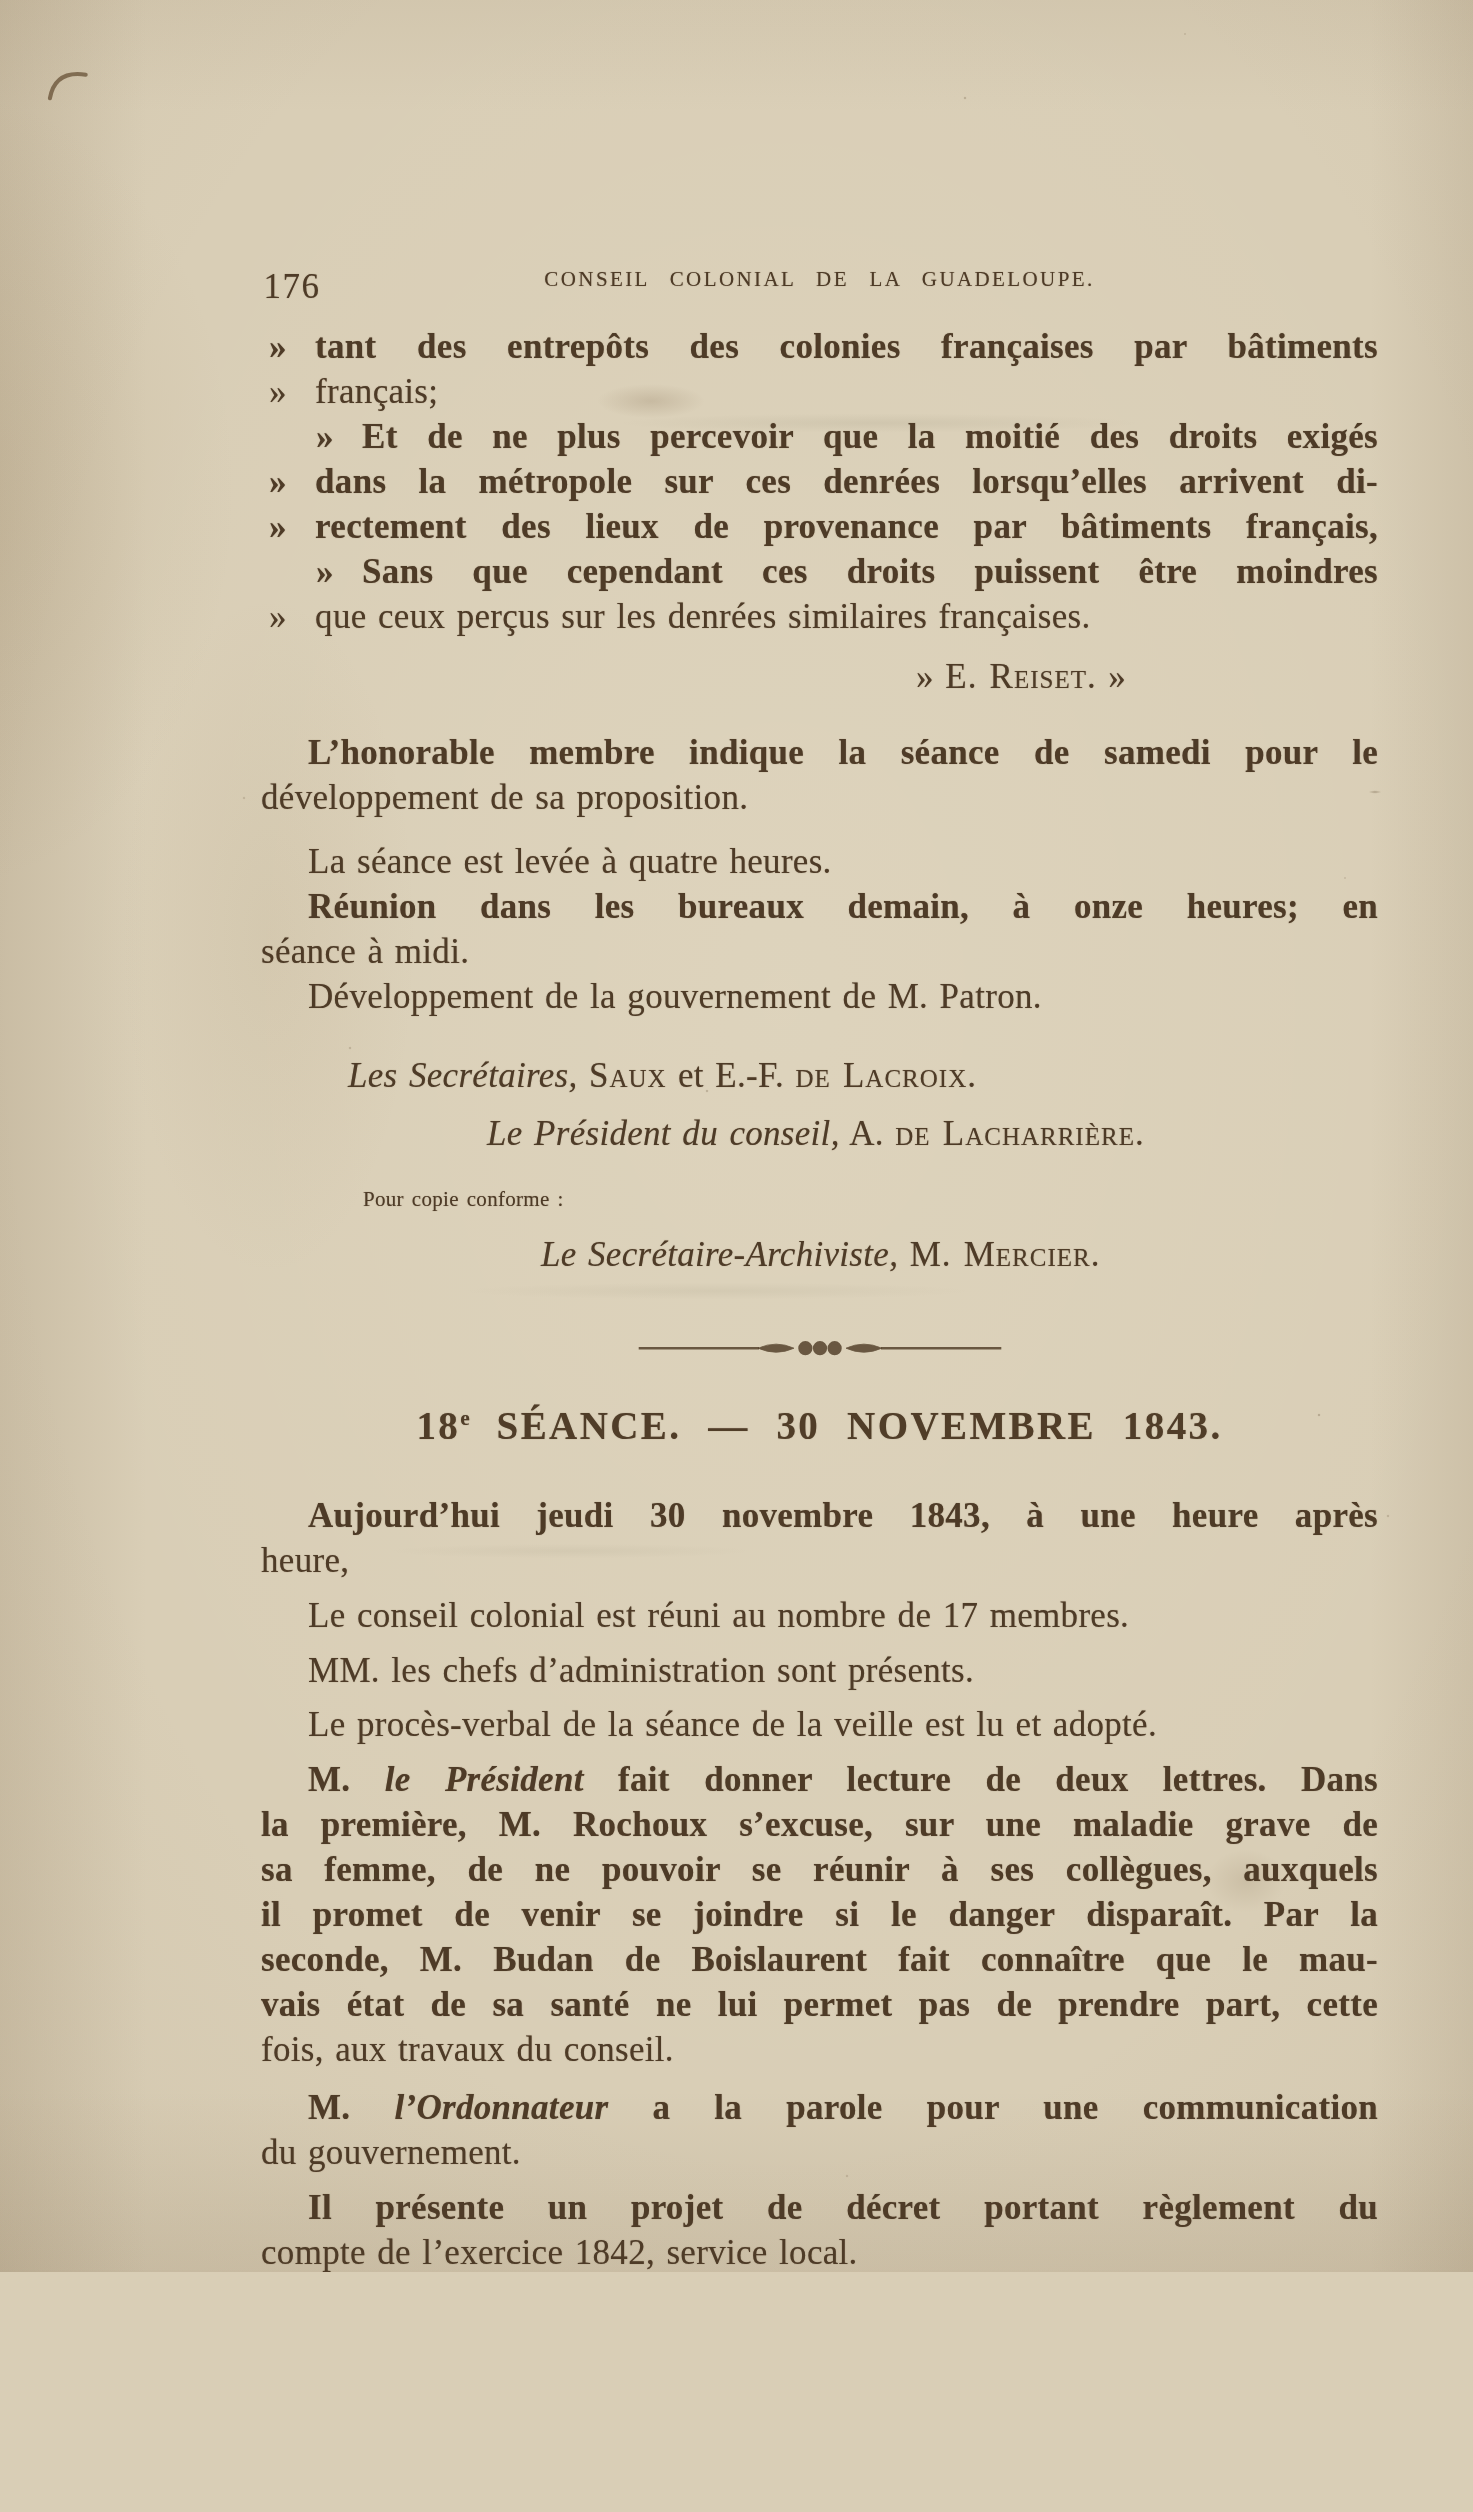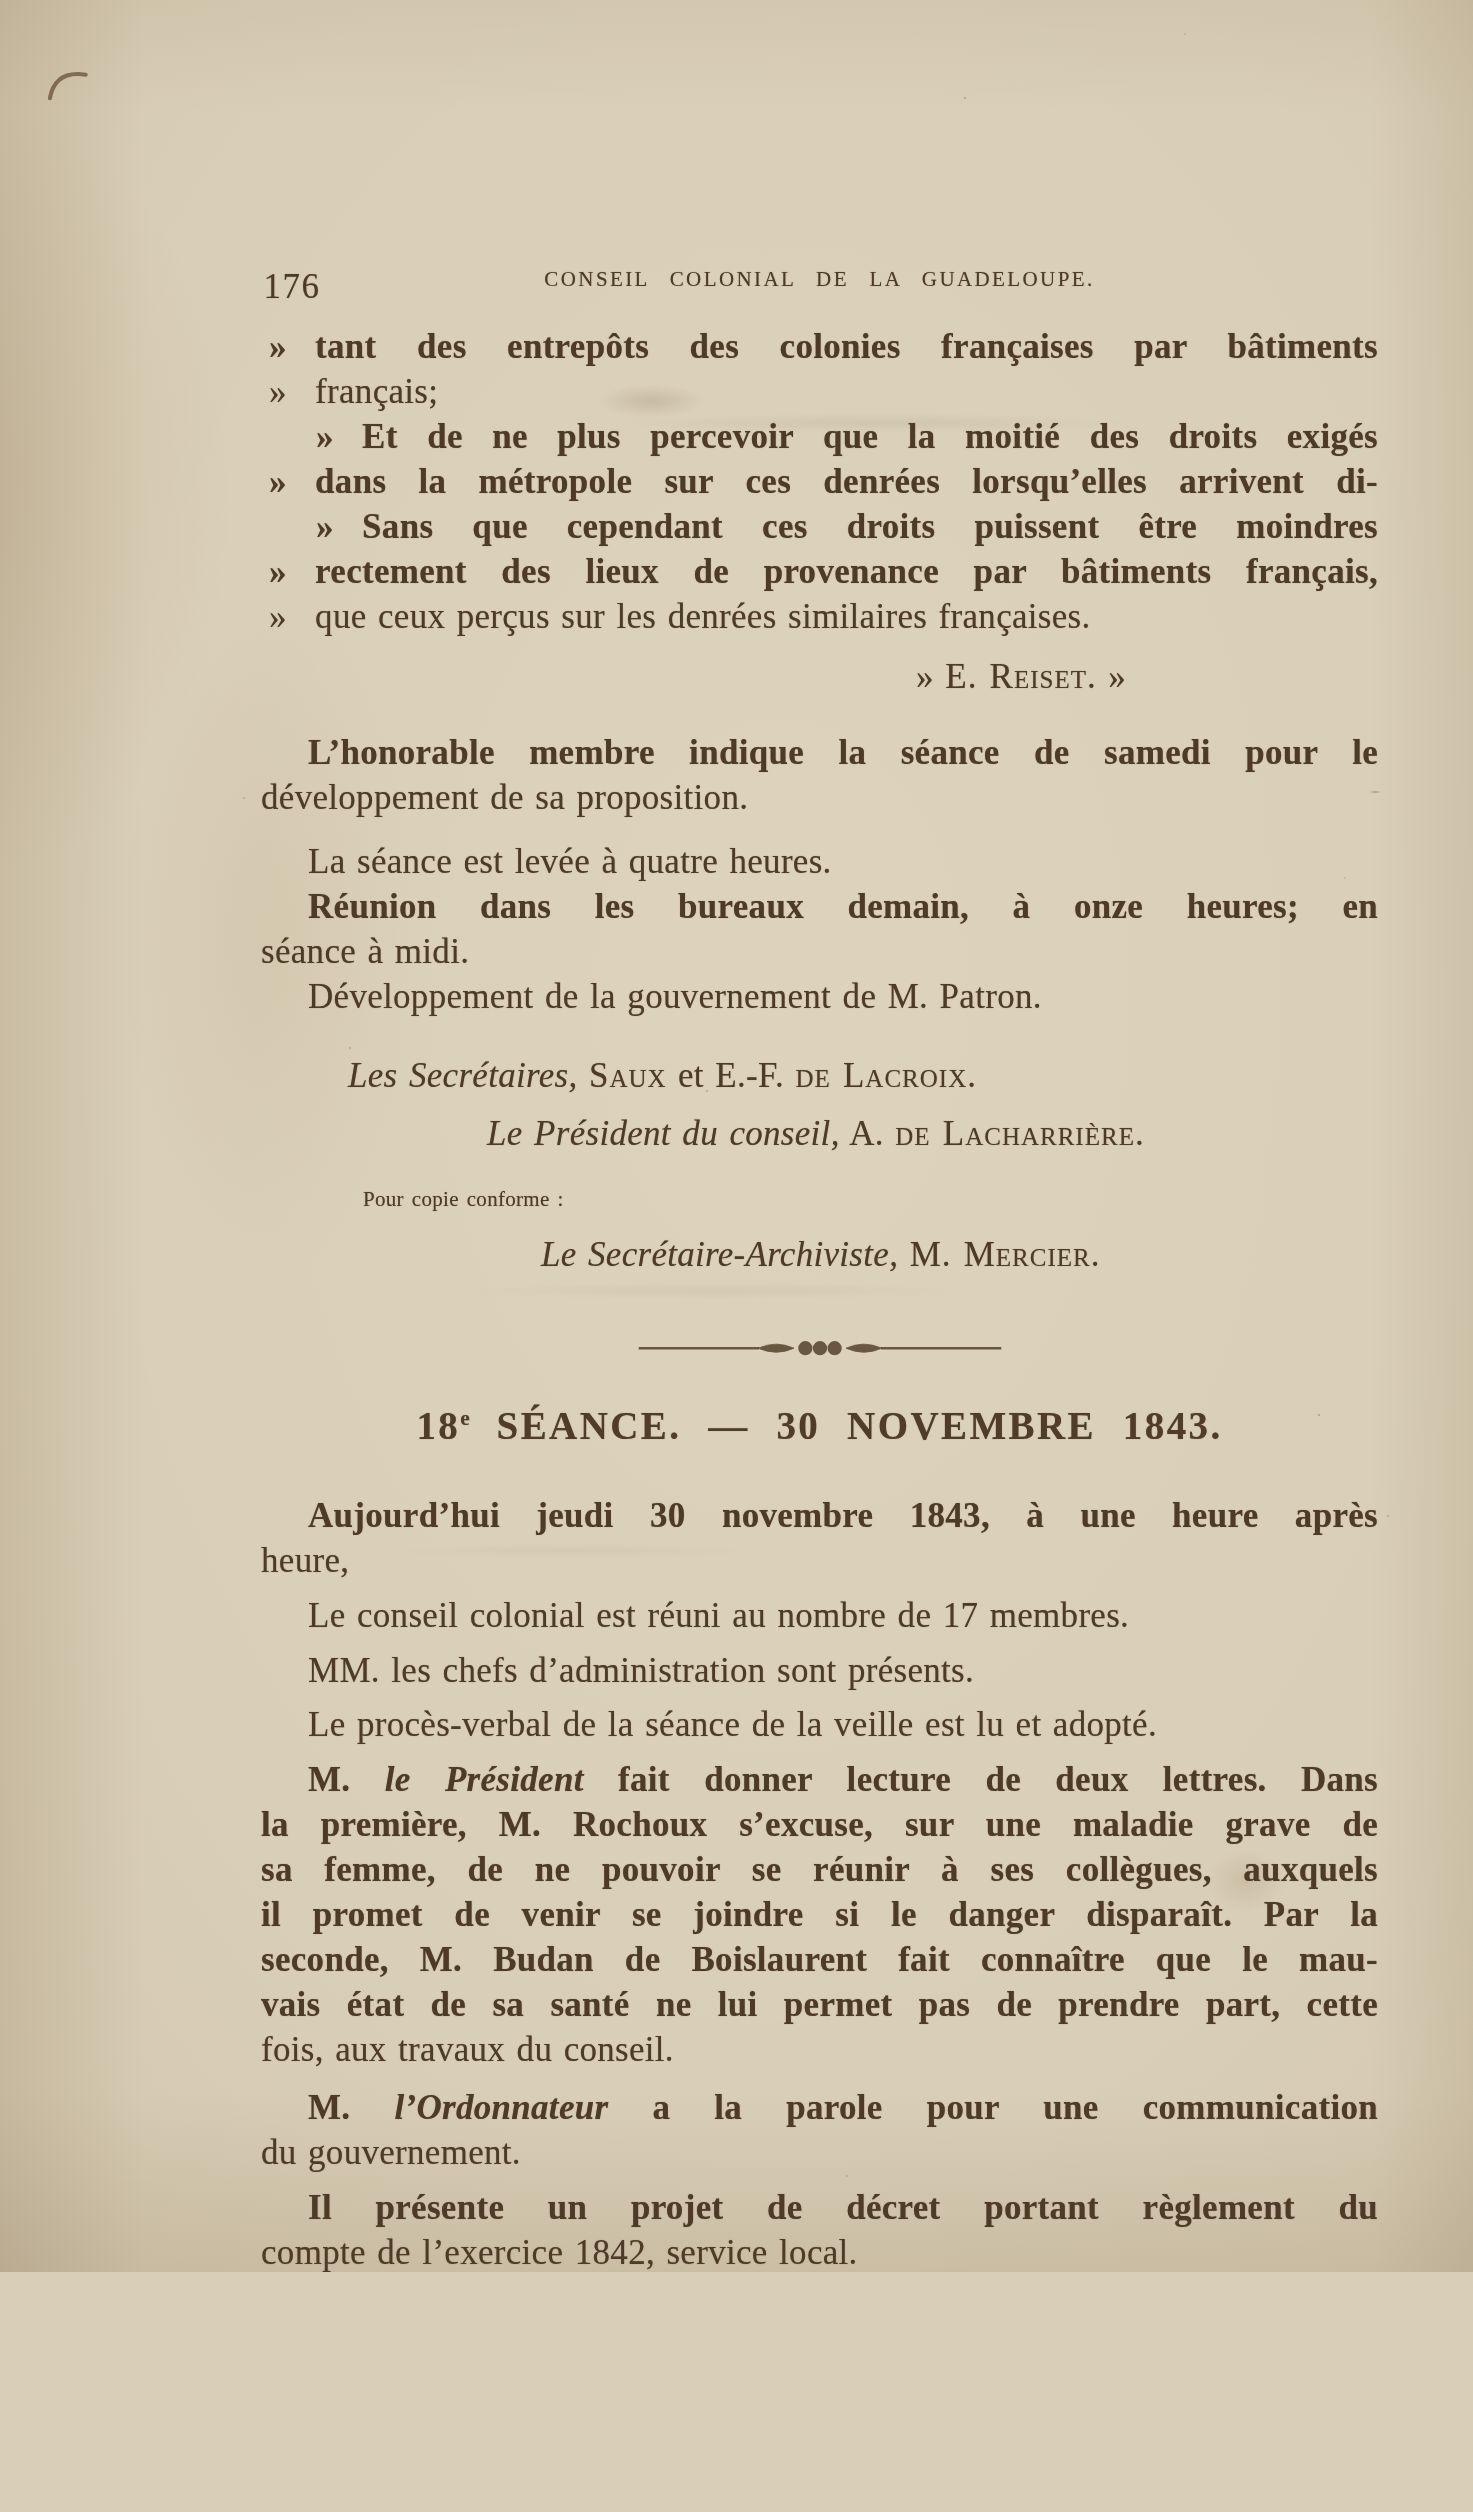--- a/index.html
+++ b/index.html
@@ -108,22 +108,22 @@
     <div class="running-title">CONSEIL COLONIAL DE LA GUADELOUPE.</div>
   </header>
 
   <main class="text-col">
 
     <section class="q-block">
       <div class="line q just"><span class="qm">»</span><span>tant des entrepôts des colonies françaises par bâtiments</span></div>
       <div class="line q"><span class="qm">»</span><span>français;</span></div>
       <div class="line q inner just"><span class="qm">»</span><span>Et de ne plus percevoir que la moitié des droits exigés</span></div>
       <div class="line q just"><span class="qm">»</span><span>dans la métropole sur ces denrées lorsqu’elles arrivent di-</span></div>
+      <div class="line q just"><span class="qm">»</span><span>rectement des lieux de provenance par bâtiments français,</span></div>
       <div class="line q inner just"><span class="qm">»</span><span>Sans que cependant ces droits puissent être moindres</span></div>
-      <div class="line q just"><span class="qm">»</span><span>rectement des lieux de provenance par bâtiments français,</span></div>
       <div class="line q"><span class="qm">»</span><span>que ceux perçus sur les denrées similaires françaises.</span></div>
     </section>
 
     <div class="attribution">
       <span>»</span>
       <span class="sc">E. Reiset.</span>
       <span>»</span>
     </div>
 
     <div class="line first just mt-hon">L’honorable membre indique la séance de samedi pour le</div>

